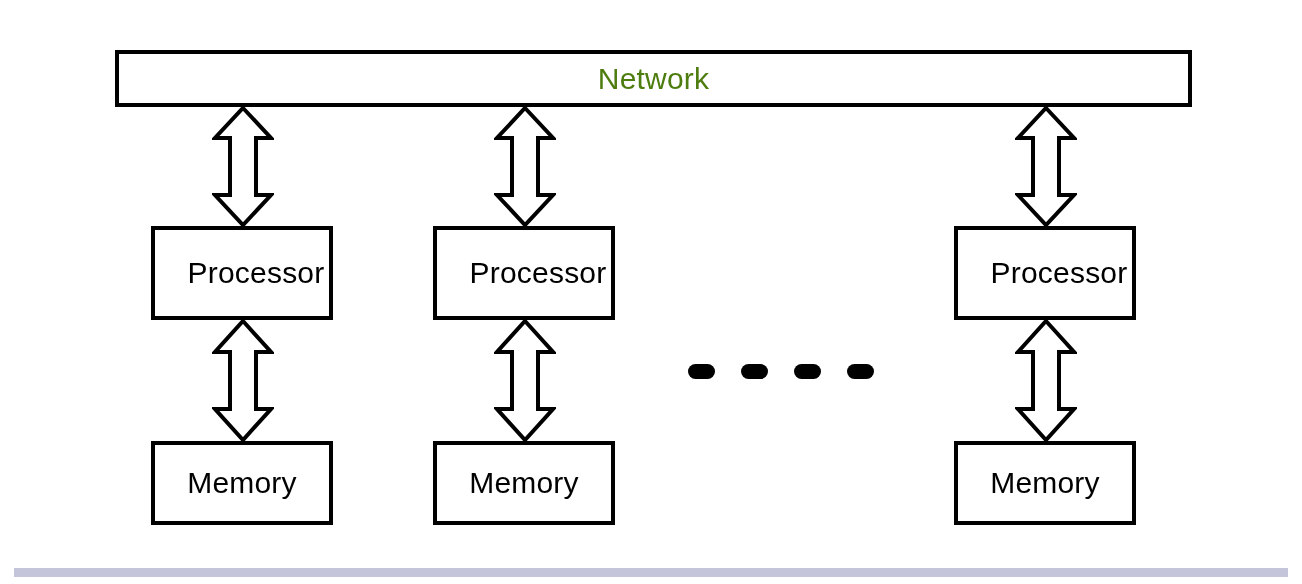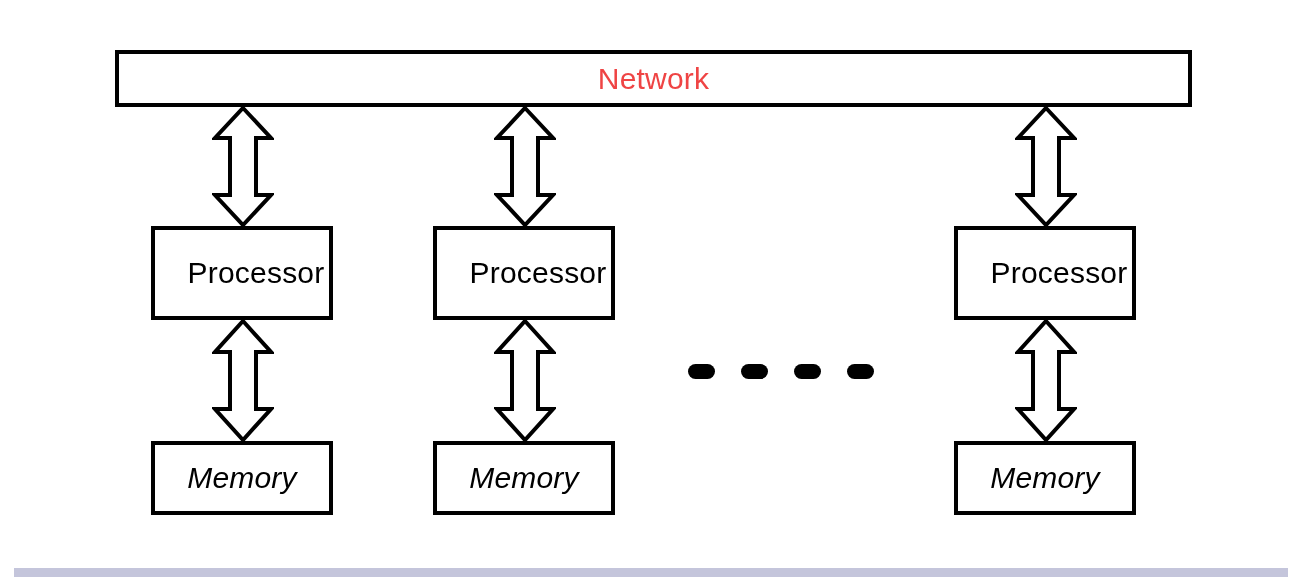--- a/index.html
+++ b/index.html
@@ -27,21 +27,21 @@
     height: 57px;
     box-sizing: border-box;
     border: 4px solid #000000;
     background: #ffffff;
     display: flex;
     align-items: center;
     justify-content: center;
   }
   .network-label {
     font-size: 30px;
-    color: #ef4444;
+    color: #4d7c0f;
     line-height: 1;
     letter-spacing: 0.2px;
   }
 
   
   .node-box {
     position: absolute;
     box-sizing: border-box;
     border: 4px solid #000000;
     background: #ffffff;
@@ -50,21 +50,21 @@
     justify-content: center;
   }
   .node-label {
     font-size: 30px;
     color: #000000;
     line-height: 1;
     letter-spacing: 0.2px;
   }
 
   .proc-box { top: 226px; width: 182px; height: 94px; padding-left: 28px; }
-  .mem-box  { top: 441px; width: 182px; height: 74px; font-style: italic; }
+  .mem-box  { top: 441px; width: 182px; height: 84px; }
 
   .col-1 { left: 151px; }
   .col-2 { left: 433px; }
   .col-3 { left: 954px; }
 
   
   .darrow {
     position: absolute;
     width: 62px;
   }

